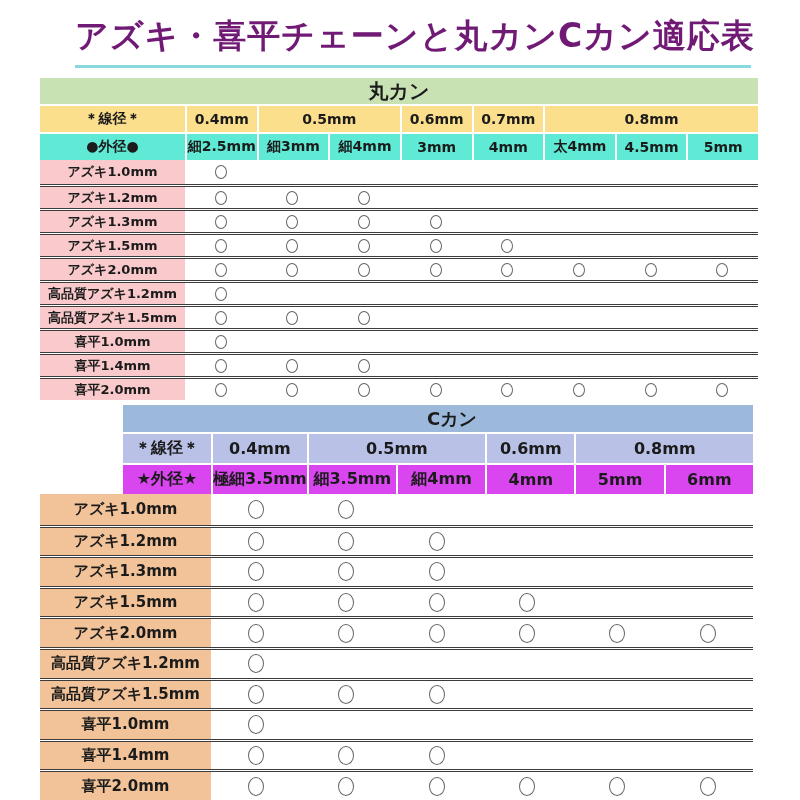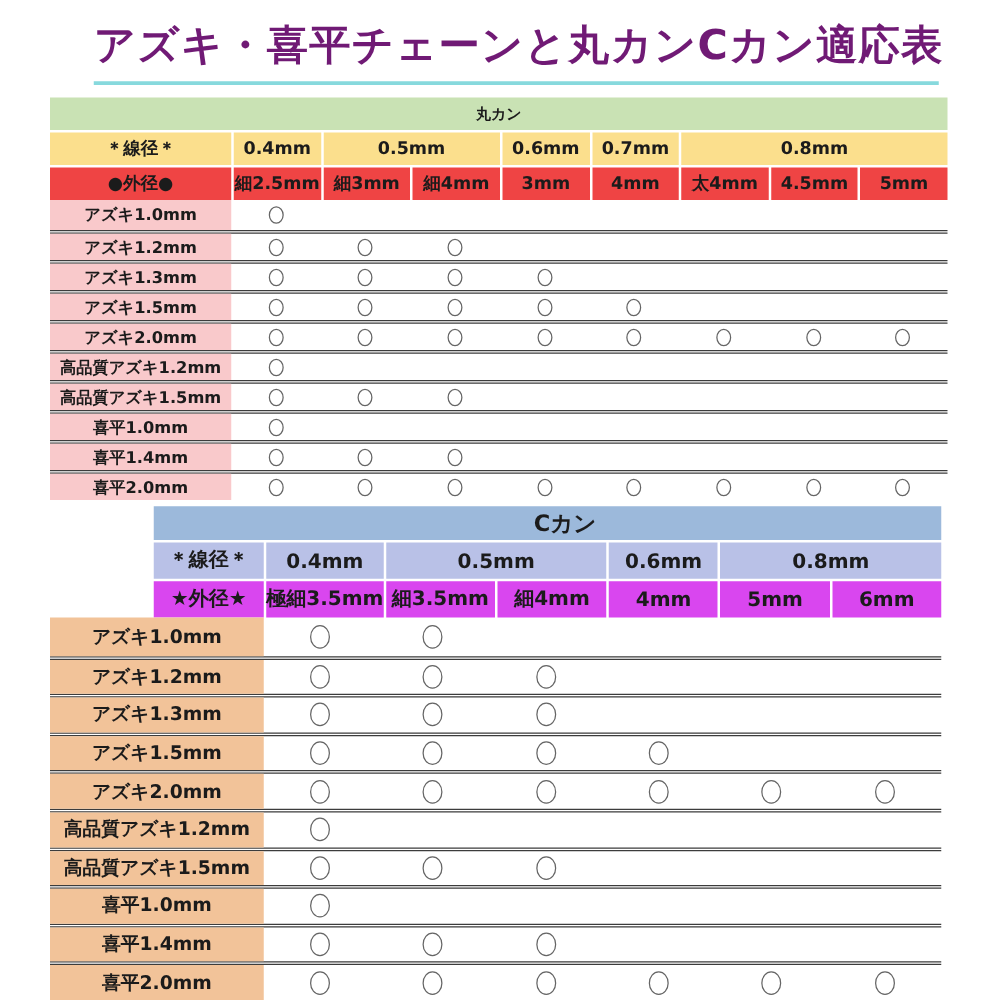--- a/index.html
+++ b/index.html
@@ -26,23 +26,23 @@
   .t2-header {
     left:123px; top:405px; width:630px;
     grid-template-columns:88px repeat(6,1fr);
     grid-template-rows:27px 29px 29px;
     font-size:16px;
   }
   .hcell { display:flex; align-items:center; justify-content:center; white-space:nowrap; }
   .span-all { grid-row:1; grid-column:1 / -1; }
   .wire-label { grid-row:2; grid-column:1; }
   .outer-label { grid-row:3; grid-column:1; }
-  .t1-title-cell { background:#c9e2b4; font-size:12px; }
+  .t1-title-cell { background:#c9e2b4; font-size:20px; }
   .t1-wire { background:#fbdf8d; }
-  .t1-outer { background:#ef4444; }
+  .t1-outer { background:#5eead4; }
   .t2-title-cell { background:#9cb9db; font-size:18px;padding-left:28px; }
   .t2-wire { background:#b9c1e7; }
   .t2-outer { background:#d946ef; }
   
   .tbody { position:absolute; }
   .t1-body { left:40px; top:160px; width:718px; }
   .t2-body { left:40px; top:494px; width:713px; }
   .brow { display:grid; }
   .t1-body .brow { grid-template-columns:145px repeat(8,1fr); height:24px; }
   .t2-body .brow { grid-template-columns:171px repeat(6,1fr); height:30.6px; }

